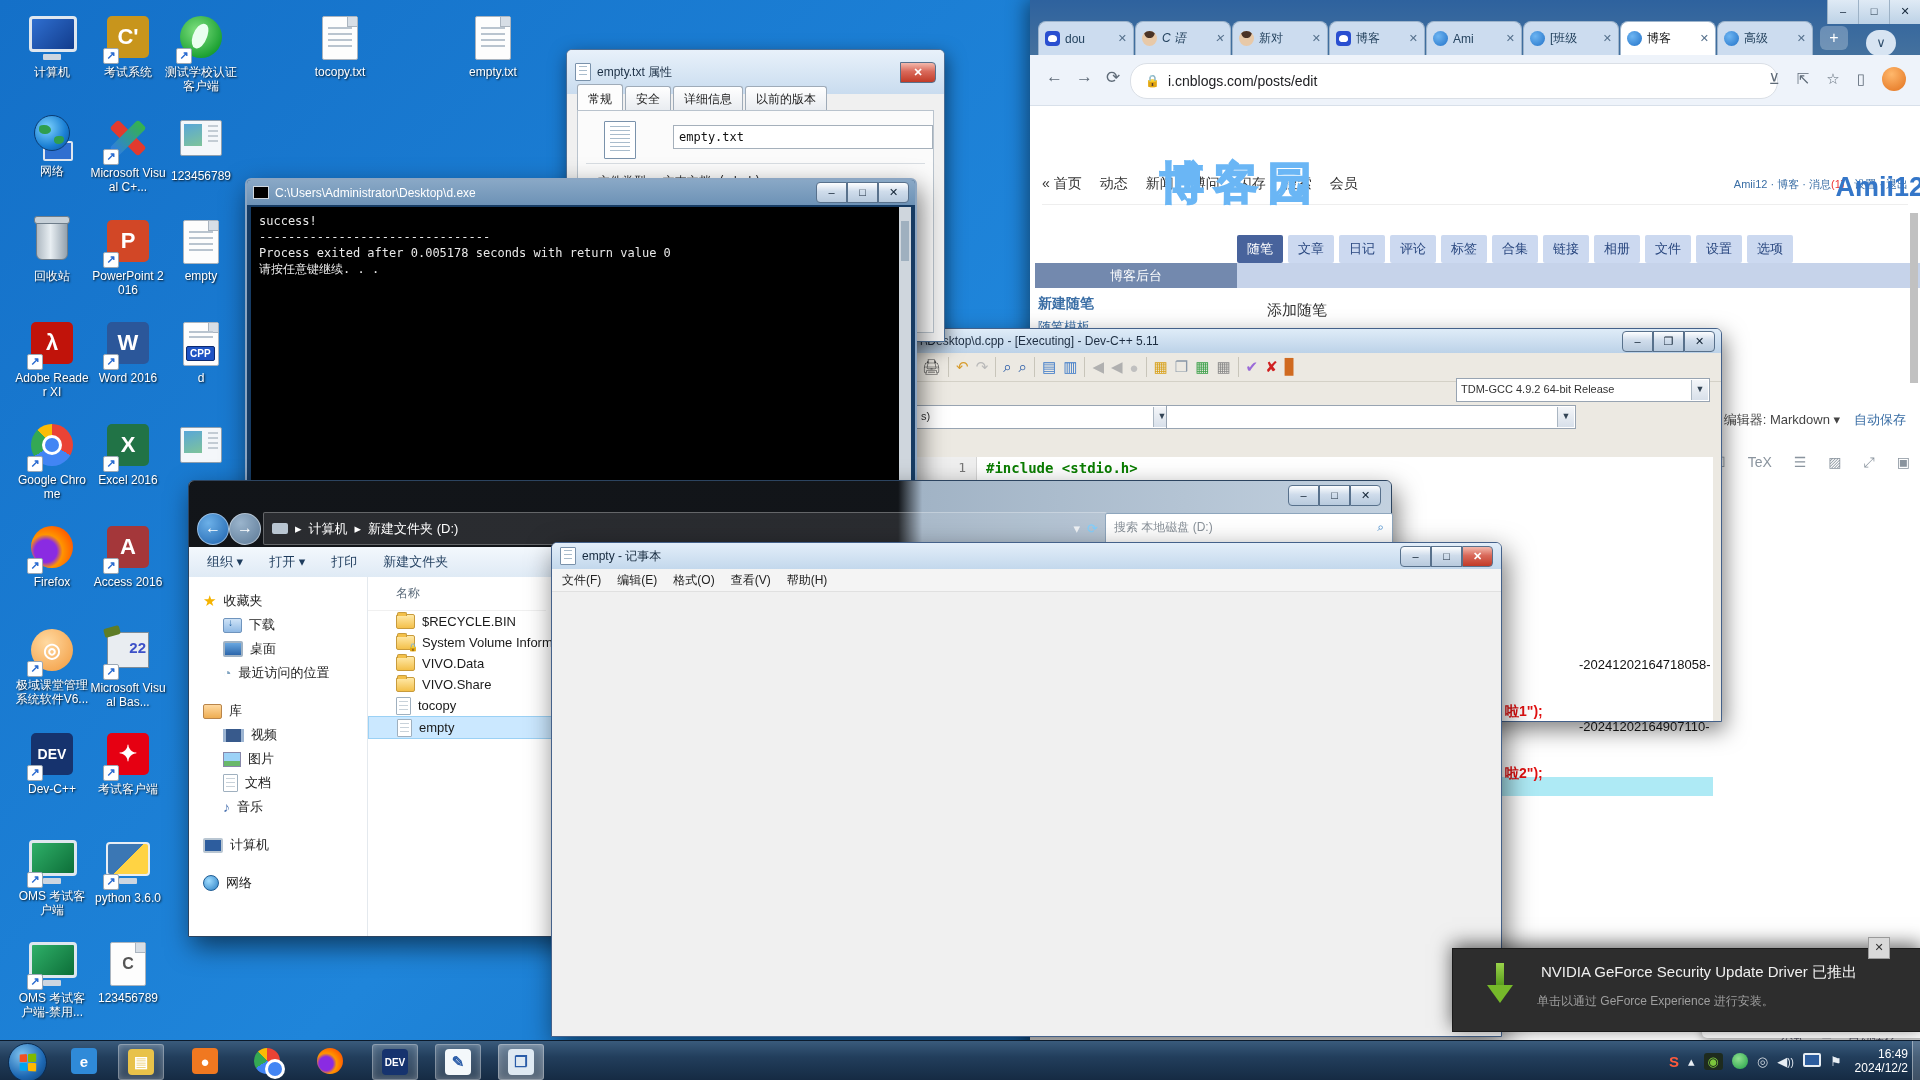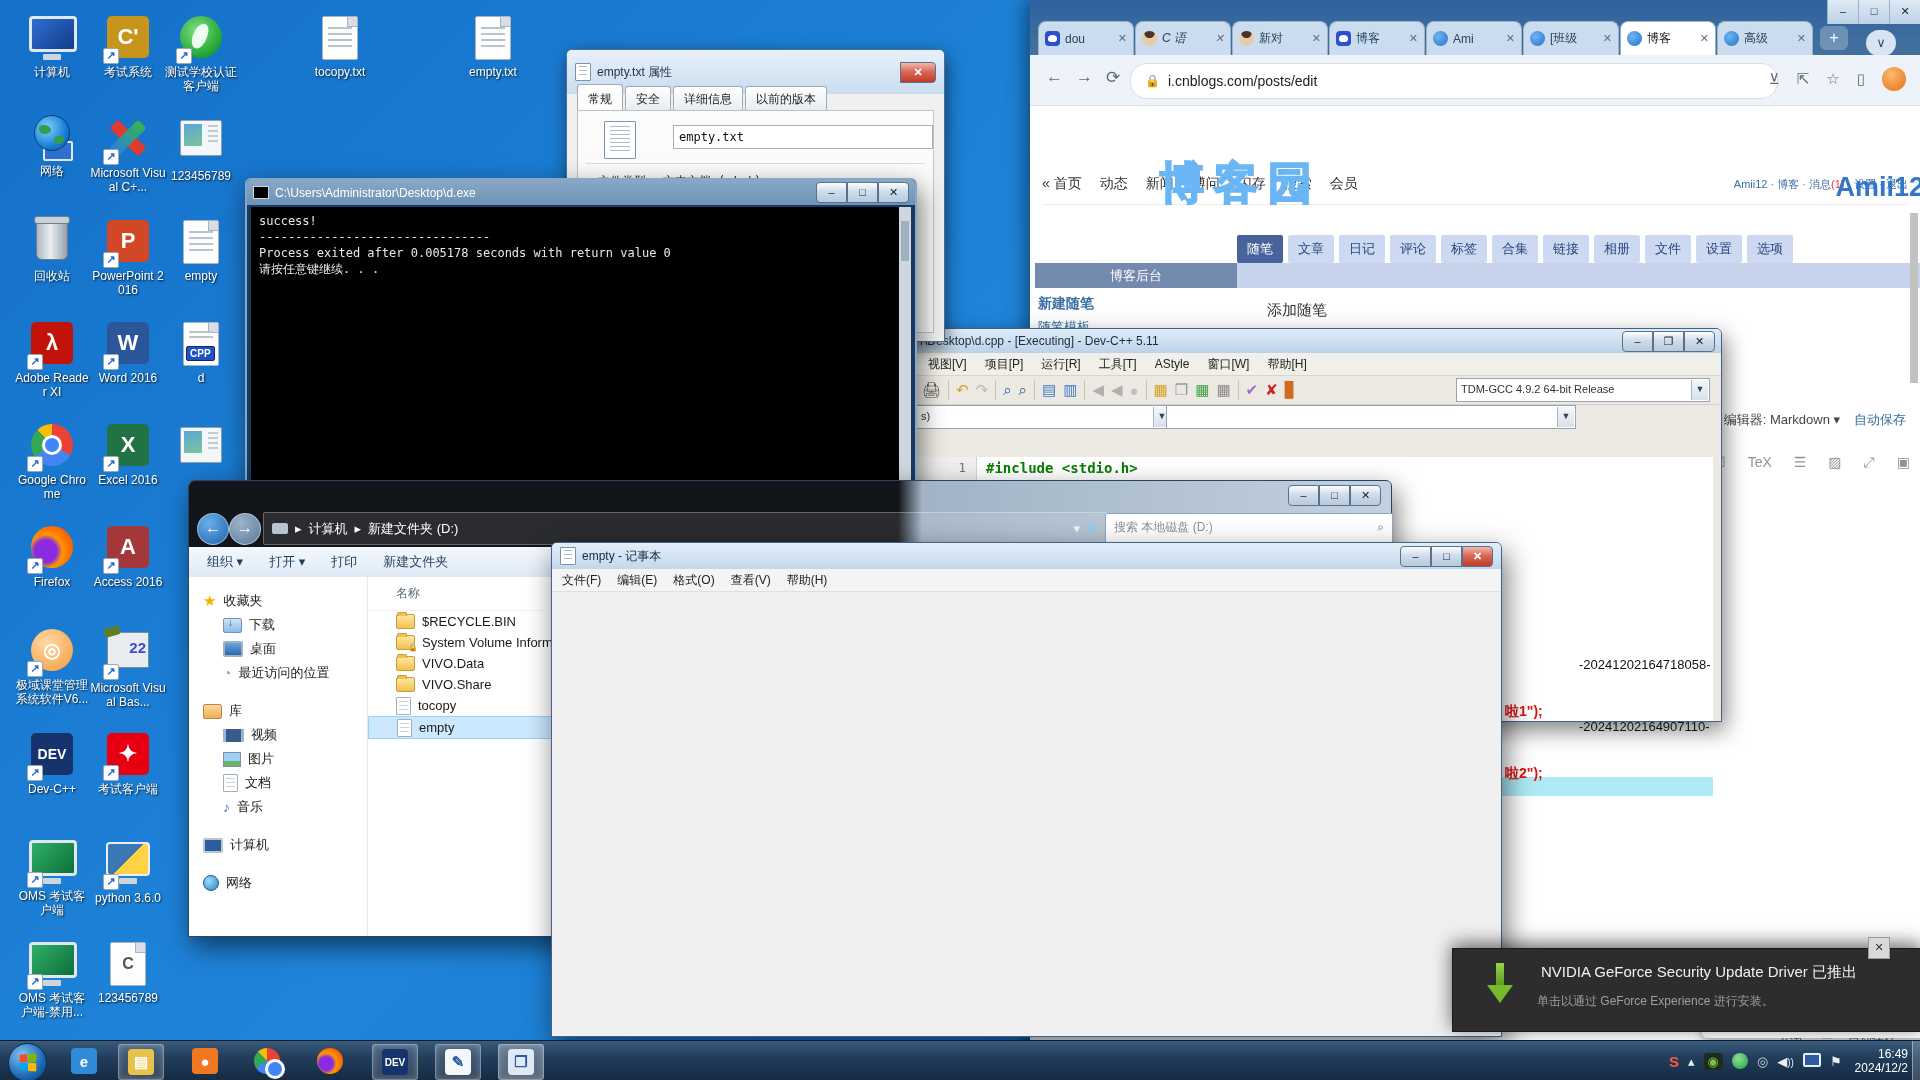--- a/index.html
+++ b/index.html
@@ -556,29 +556,20 @@
     </div>
   </div>
 
   <div id="devcpp" class="abs win">
     <div class="tbar">
       <span>r\Desktop\d.cpp - [Executing] - Dev-C++ 5.11</span>
       <span style="margin-left:auto;">
         <span class="capbtn first">–</span><span class="capbtn">❐</span><span class="capbtn last">✕</span>
       </span>
     </div>
-    <div class="menus" id="devmenu">
-        <div style="display: inline;">视图[V]</div>
-        <div style="display: inline;">项目[P]</div>
-        <div style="display: inline;">运行[R]</div>
-        <div style="display: inline;">工具[T]</div>
-        <div style="display: inline;">AStyle</div>
-        <div style="display: inline;">窗口[W]</div>
-        <div style="display: inline;">帮助[H]</div>
-      </div>
     <div class="tools" id="devtools">
         <div style="display: inline; color: rgb(68, 68, 68);">🖨</div>
         <div class="sep"></div>
         <div style="display: inline; color: rgb(215, 156, 46);">↶</div>
         <div style="display: inline; color: rgb(185, 185, 185);">↷</div>
         <div class="sep"></div>
         <div style="display: inline; color: rgb(42, 92, 168);">⌕</div>
         <div style="display: inline; color: rgb(42, 92, 168);">⌕</div>
         <div class="sep"></div>
         <div style="display: inline; color: rgb(58, 120, 200);">▤</div>

